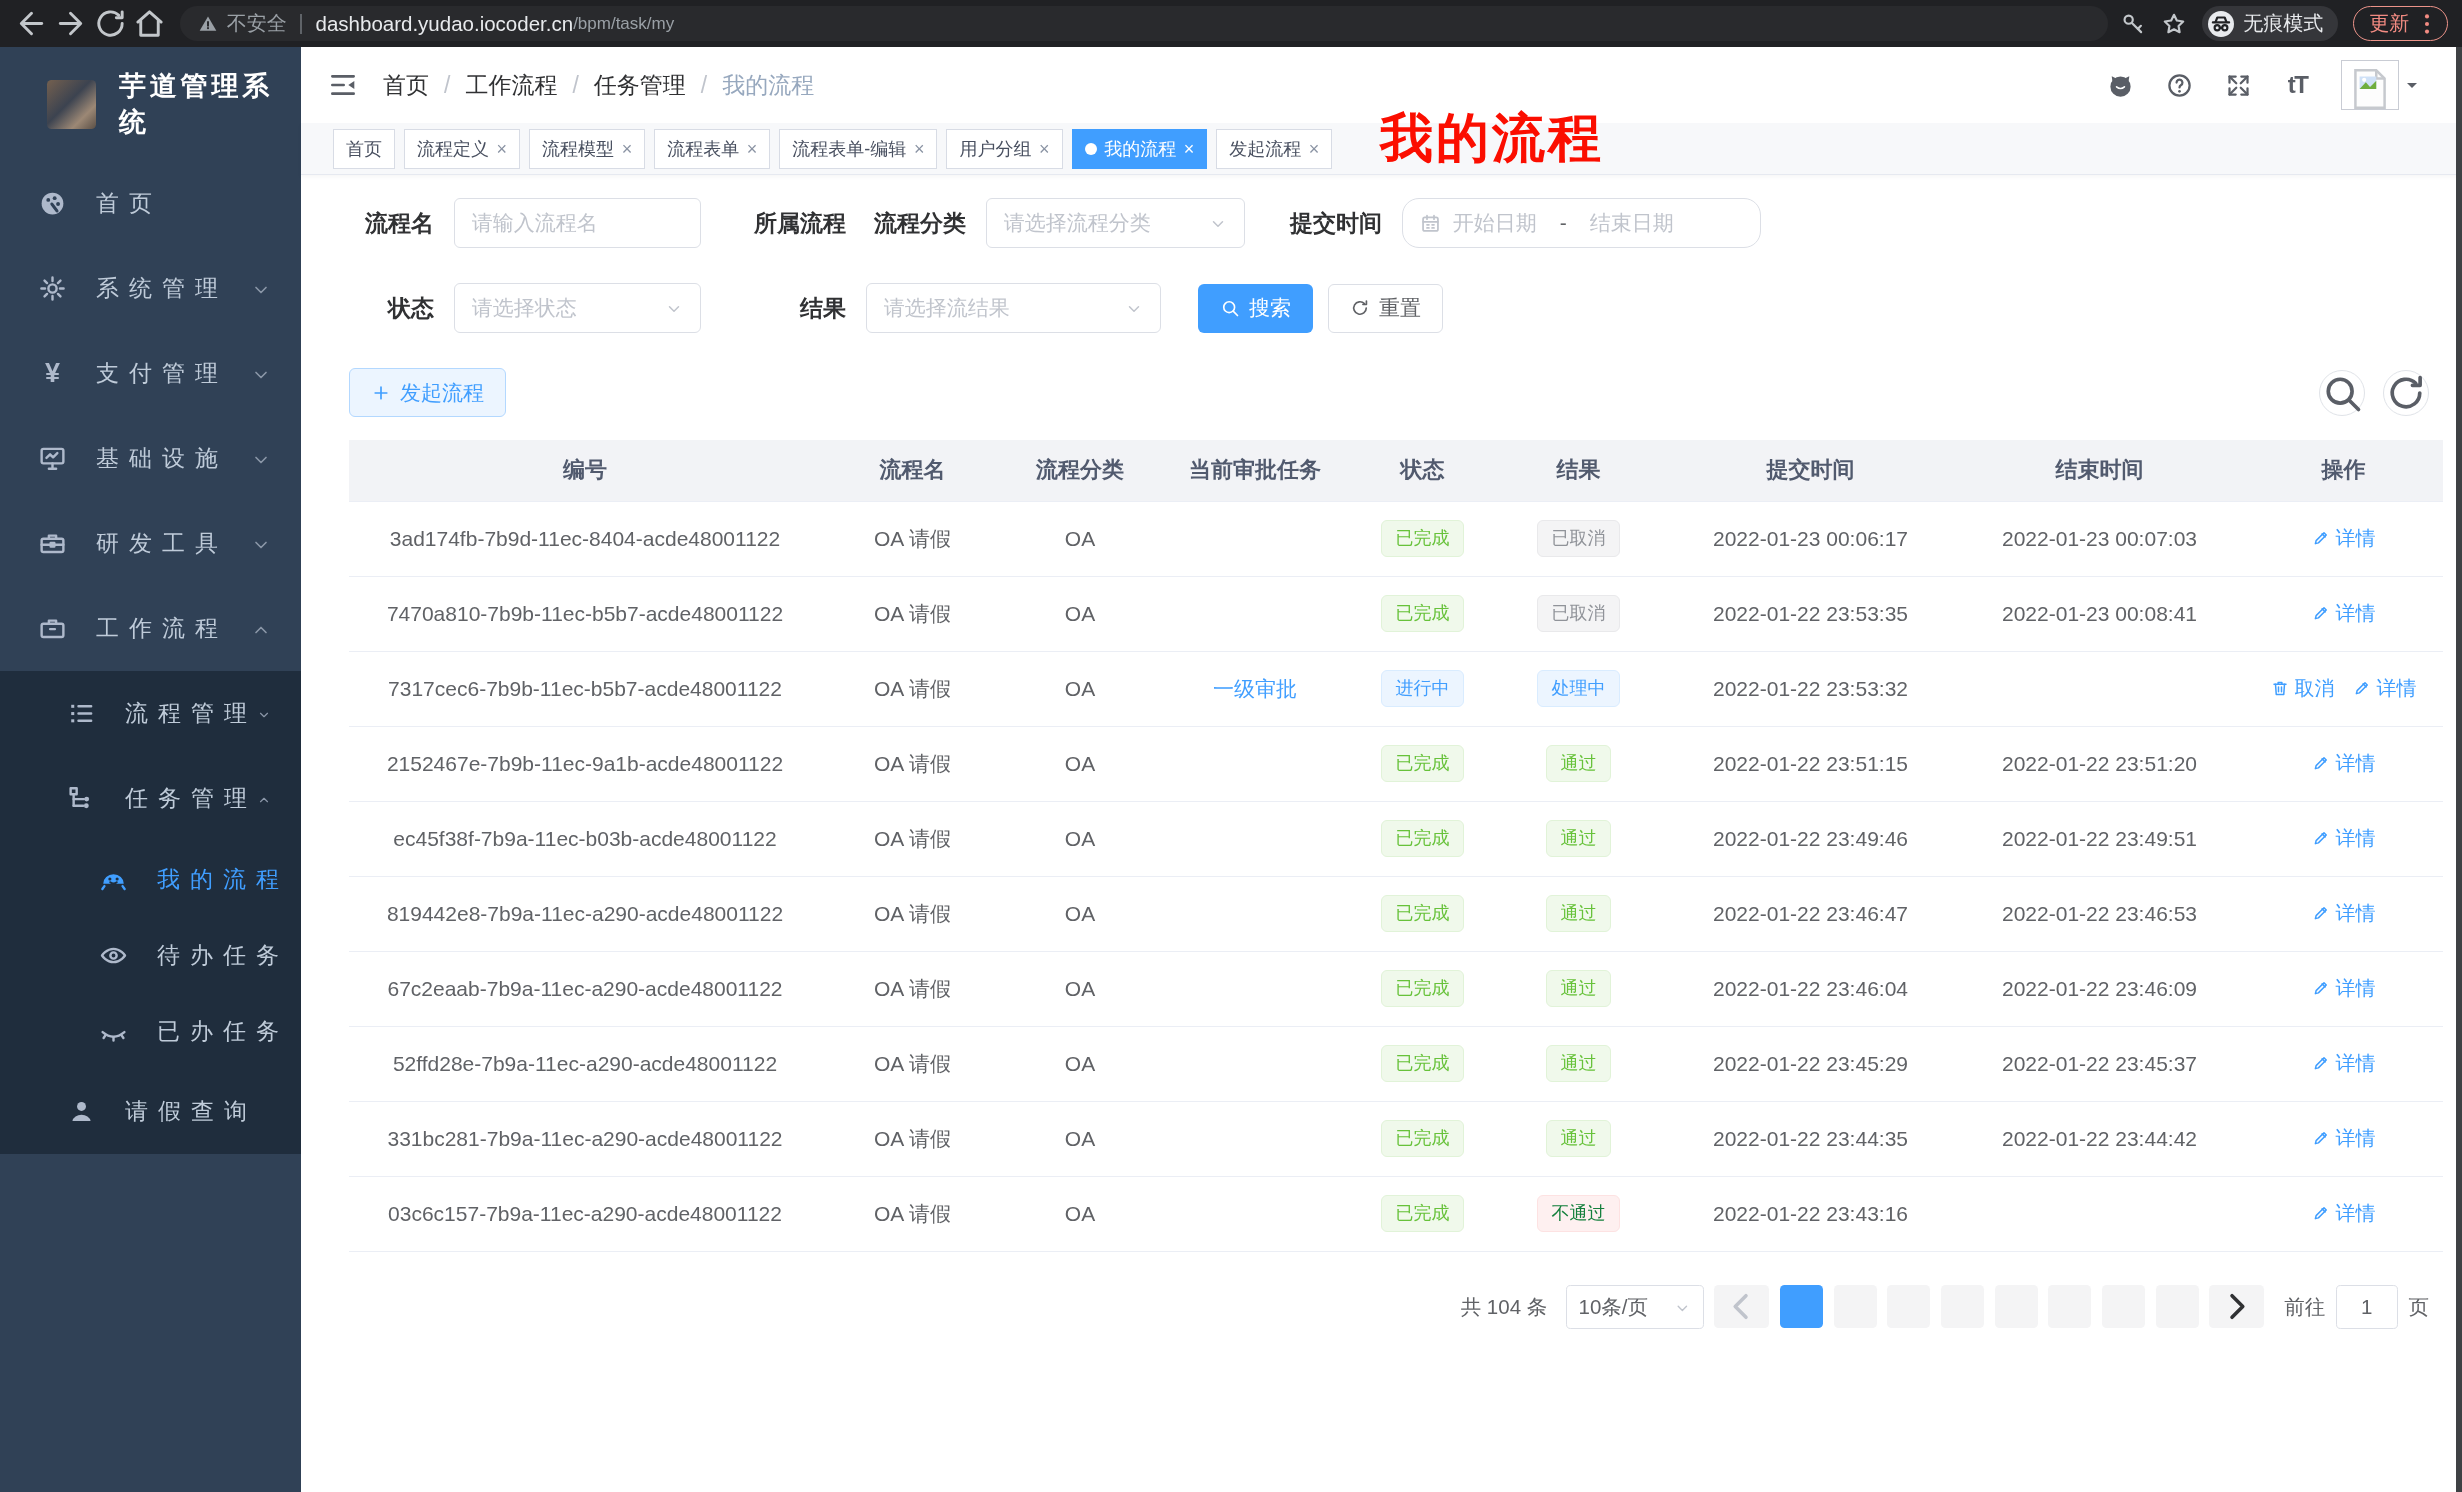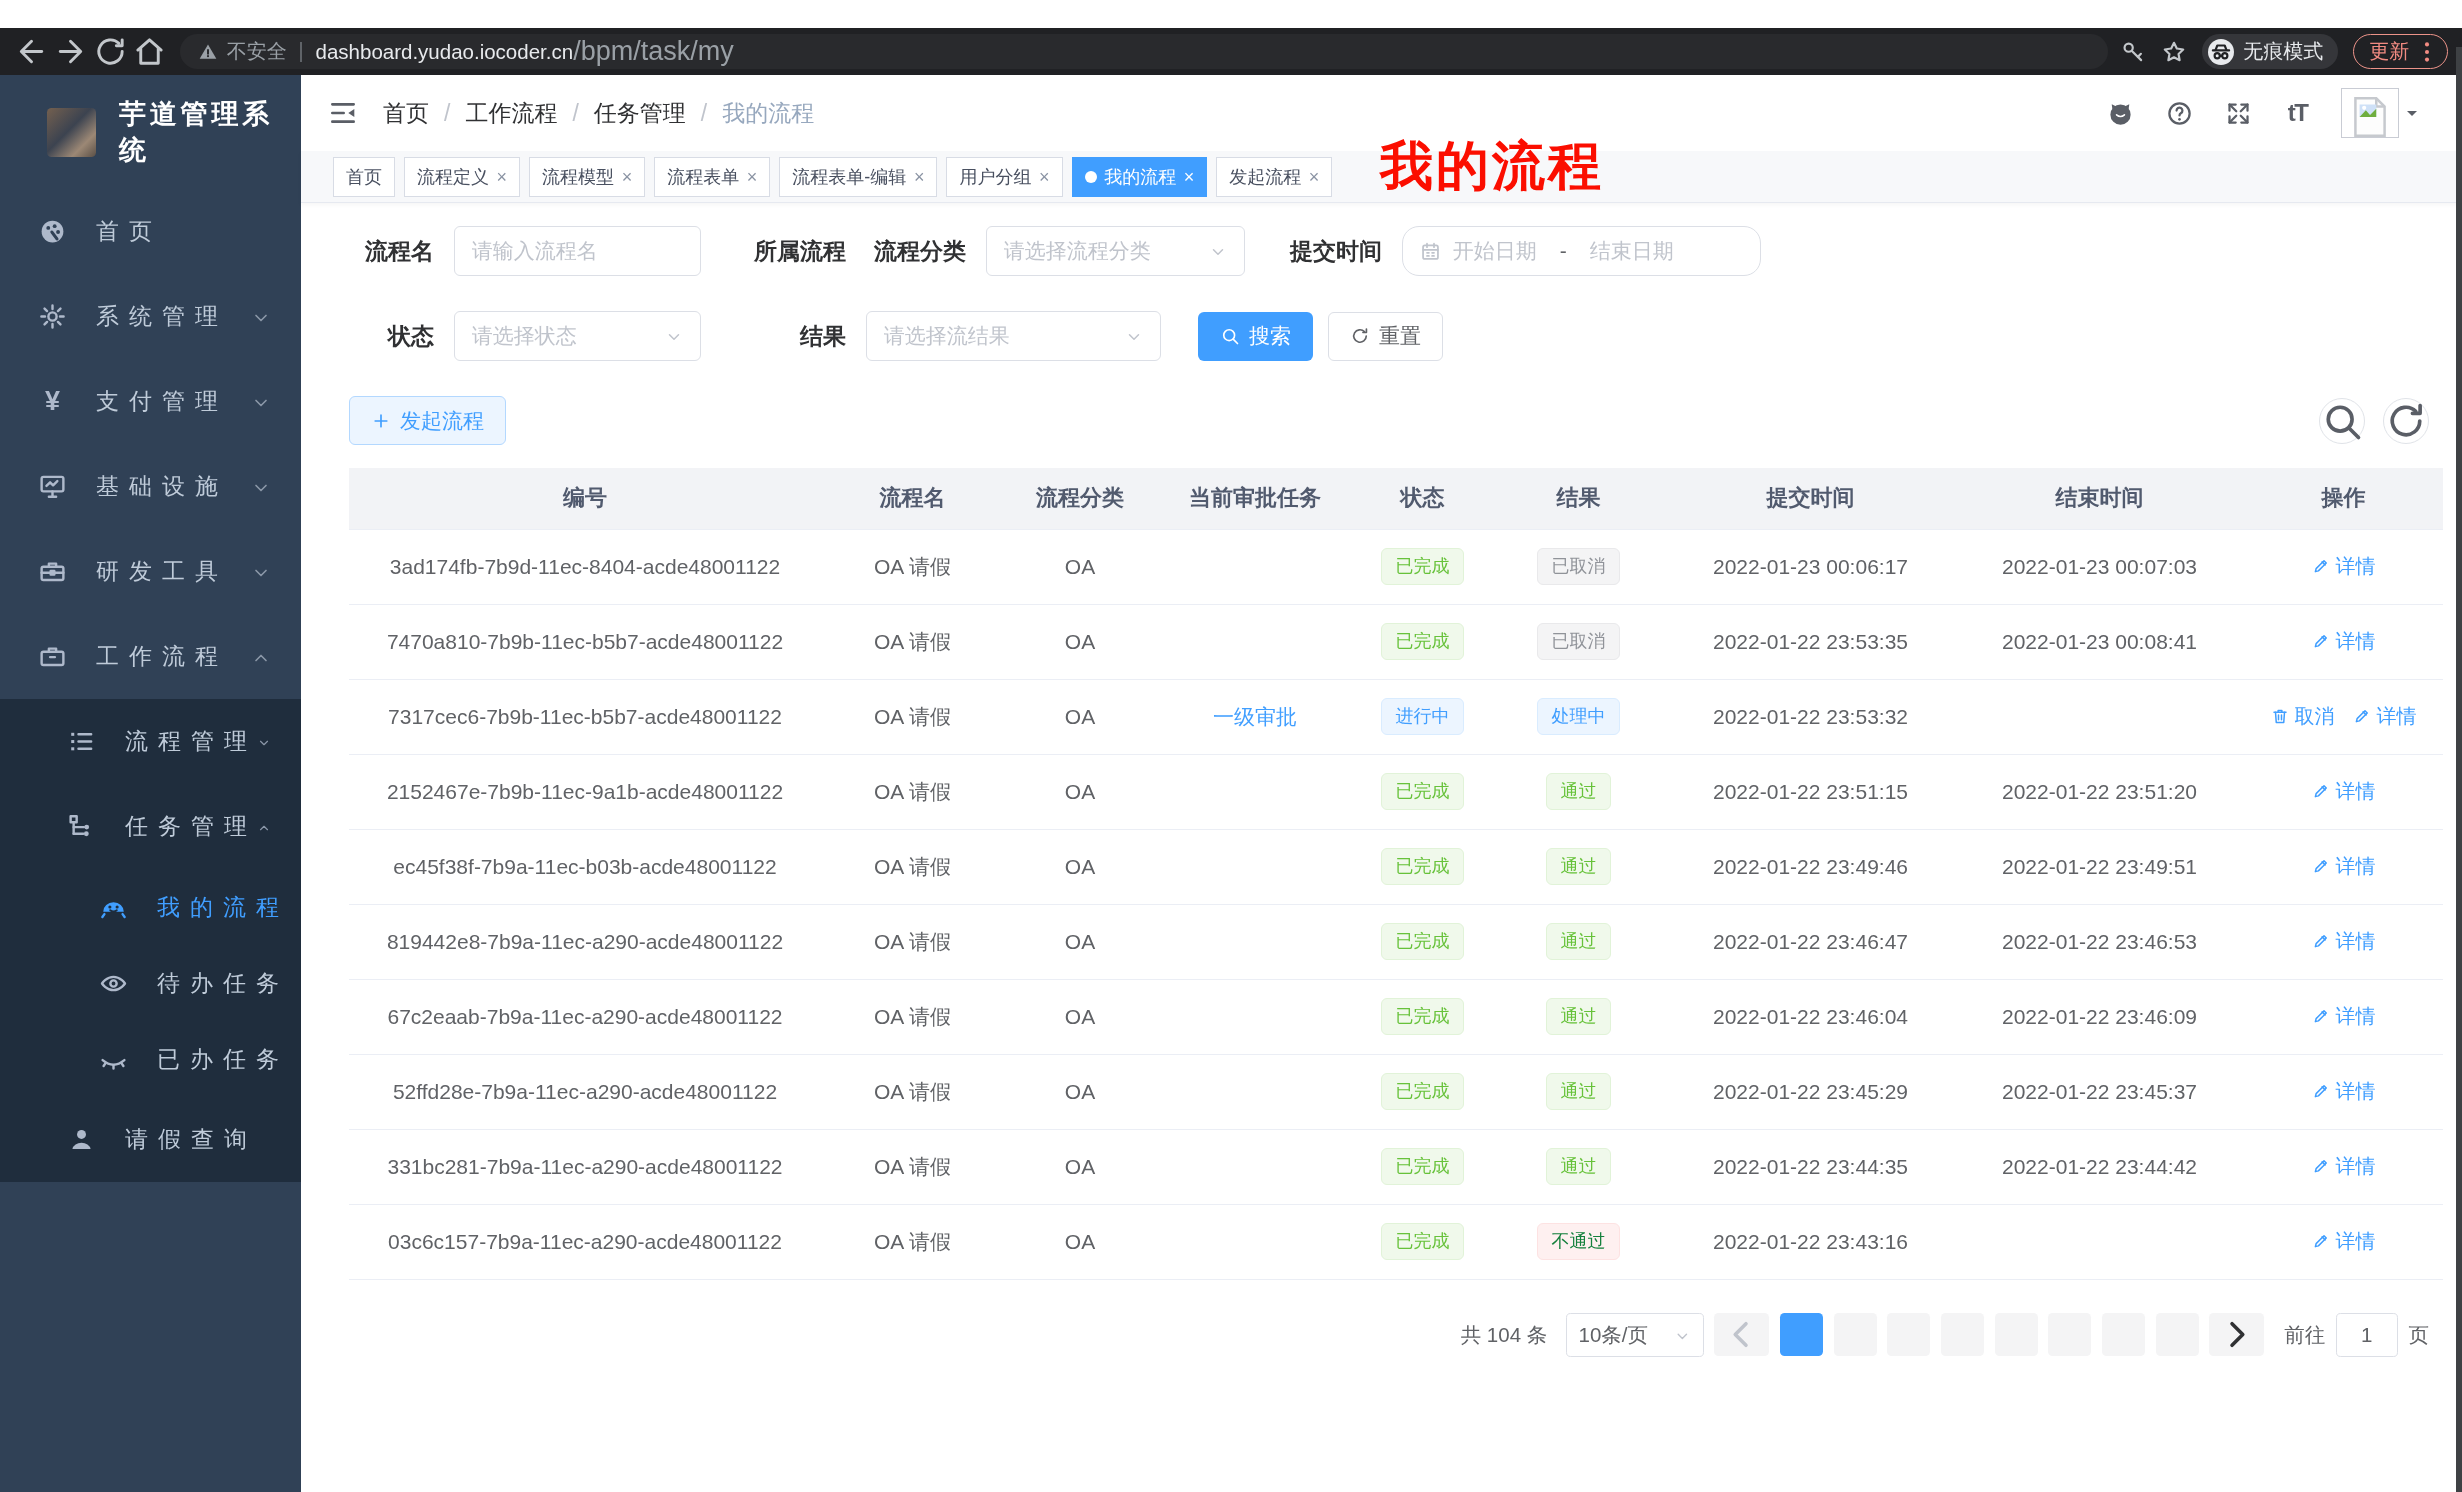--- a/index.html
+++ b/index.html
@@ -1,30 +1,30 @@
 <!DOCTYPE html>
 <html style="font-size:12px"><head>
 <meta charset="utf-8">
 <style>
   * { margin:0; padding:0; box-sizing:border-box; }
   html,body { width:2462px; height:1493px; overflow:hidden; }
   body { font-family:"Liberation Sans", sans-serif; background:#fff; position:relative; }
   .g { font-style:normal; }
 
   
-  .browser-bar { height:47px; background:#202124; display:flex; align-items:center; padding:0 13.7px; gap:4.6px;margin-top:28px; }
+  .browser-bar { height:47px; background:#202124; display:flex; align-items:center; padding:0 13.7px; gap:4.6px; }
   .bnav { width:35px; height:35px; display:flex; align-items:center; justify-content:center; color:#c3c7cb; flex-shrink:0; }
   .bnav svg { width:23px; height:23px; }
   .address { flex:1; height:35px; margin:0 7.6px; background:#292a2d; border-radius:17.5px; display:flex; align-items:center; padding:0 18px; min-width:0; }
   .sec-ic { width:20px; height:20px; color:#9aa0a6; margin-right:9px; flex-shrink:0; }
   .sec-ic svg { width:20px; height:20px; }
   .sec-label { color:#9aa0a6; font-size:20px; }
   .addr-div { width:1.5px; height:20px; background:#5f6368; margin:0 13.7px; }
   .url-host { color:#e8eaed; font-size:20.5px; }
-  .url-path { color:#9aa0a6; font-size:27px; }
+  .url-path { color:#9aa0a6; font-size:17px; }
   .bright { display:flex; align-items:center; gap:15px; flex-shrink:0; }
   .bic { width:26px; height:26px; color:#c3c7cb; display:flex; align-items:center; justify-content:center; }
   .bic svg { width:23px; height:23px; }
   .incog { height:35px; border-radius:17.5px; background:#35363a; display:flex; align-items:center; gap:9px; padding:0 15px 0 6px; }
   .incog-circle { width:26px; height:26px; border-radius:50%; background:#e8eaed; color:#202124; display:flex; align-items:center; justify-content:center; }
   .incog-circle svg { width:18px; height:18px; }
   .incog-label { color:#e8eaed; font-size:20px; }
   .update-pill { height:35px; border:1.5px solid #ec9389; border-radius:17.5px; color:#f28b82; display:flex; align-items:center; padding:0 7.6px 0 15px; gap:4.6px; }
   .update-label { font-size:20px; color:#f28b82; }
   .update-pill .bic { color:#f28b82; }

